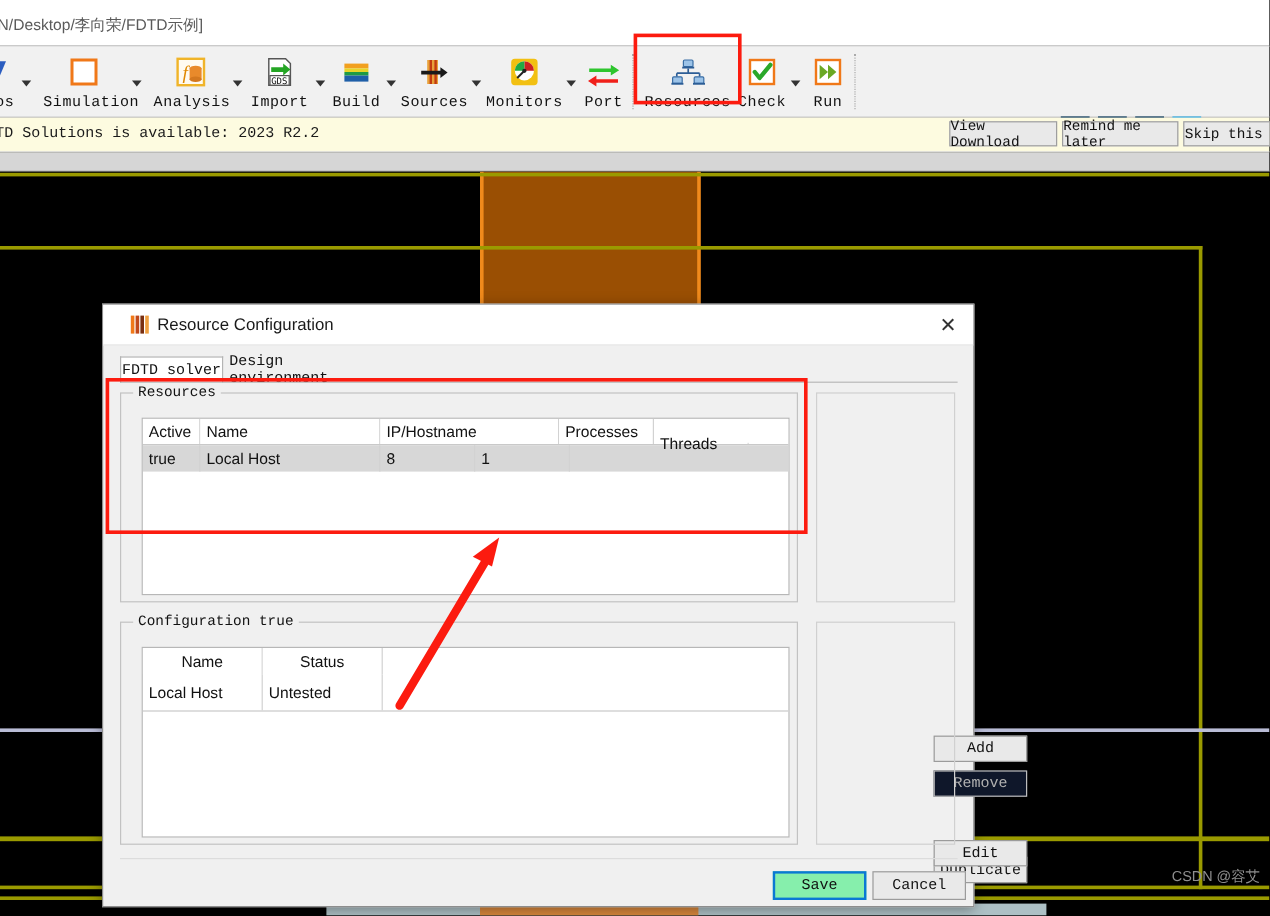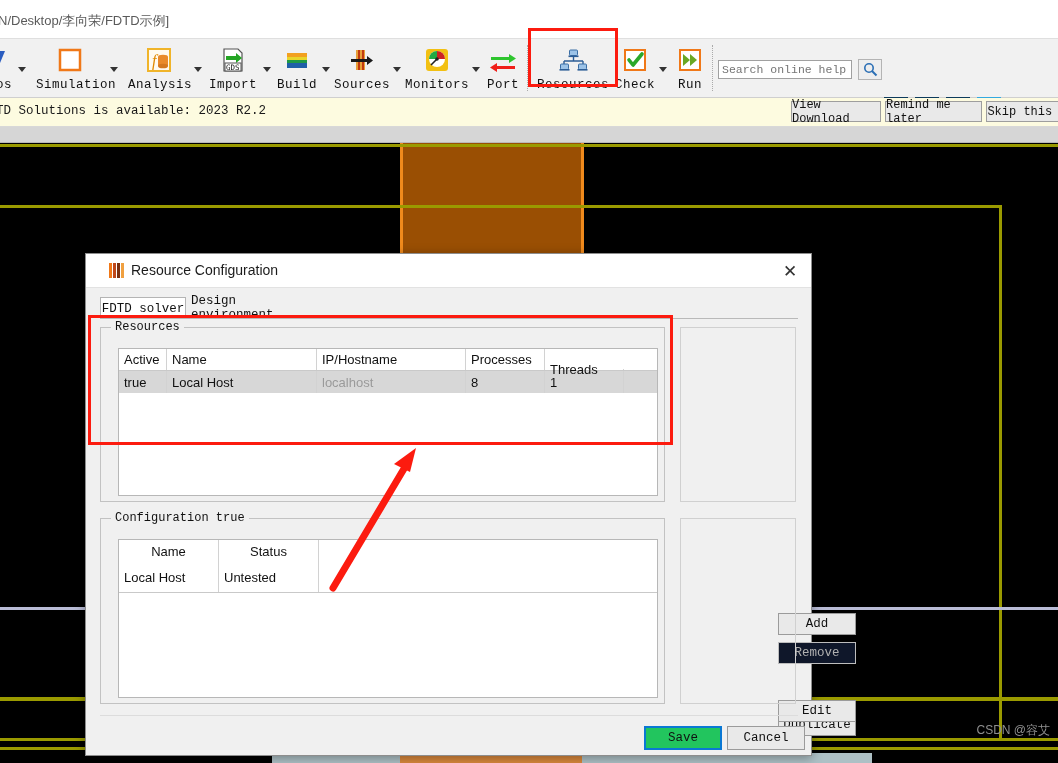--- a/index.html
+++ b/index.html
@@ -135,21 +135,21 @@
   .tbl .row.sel{background:#d7d7d7;}
   .tbl .row .c.muted{color:#9a9a9a;}
 
   .btn{
     position:absolute;height:22px;box-sizing:border-box;
     font-family:"Liberation Mono", monospace;font-size:12.5px;
     display:flex;align-items:center;justify-content:center;
     background:#e9e9e9;border:1px solid #9b9b9b;color:#111;
   }
   .btn.disabled{color:#b0b0b0;border-color:#bdbdbd;background:#0f172a;}
-  .btn.focus{border:2px solid #0a78d4;background:#22c55e;}
+  .btn.focus{border:2px solid #0a78d4;background:#86efac;}
 
   
   .tbl.center .hdr .c{justify-content:center;padding-left:0;}
 
   
   .annot{position:absolute;border:3px solid #fc1b0f;box-sizing:border-box;pointer-events:none;}
   .arrow{position:absolute;pointer-events:none;}
 </style>
 </head>
 <body>
@@ -294,29 +294,20 @@
           <rect x="3" y="3" width="20" height="20" fill="#fff" stroke="#f07818" stroke-width="2"></rect>
           <polygon points="6,7 13,13 6,19" fill="#6aa824"></polygon>
           <polygon points="13,7 20,13 13,19" fill="#6aa824"></polygon>
         </svg>
       </div>
       <div class="tb-lbl">Run</div>
     </div>
 
     <div class="tb-sep" style="left:712px;"></div>
 
-    <div style="position:absolute;left:718px;top:20px;">
-      <input class="searchbox" value="" placeholder="Search online help" style="">
-      <span class="searchbtn">
-        <svg width="15" height="15" viewBox="0 0 15 15">
-          <circle cx="6" cy="6" r="4.2" fill="none" stroke="#2b6fb5" stroke-width="1.6"></circle>
-          <line x1="9" y1="9" x2="13.5" y2="13.5" stroke="#2b6fb5" stroke-width="2"></line>
-        </svg>
-      </span>
-    </div>
 
     <div class="kbadge" style="position:absolute;left:884px;top:58px;background:#0d3b5c;">KB</div>
     <div class="kbadge" style="position:absolute;left:915px;top:58px;background:#0d3b5c;">KX</div>
     <div class="kbadge" style="position:absolute;left:946px;top:58px;background:#0d3b5c;font-style:italic;font-size:12px;">edu</div>
     <div class="kbadge" style="position:absolute;left:977px;top:58px;background:#33a9e0;">
       <svg width="16" height="16" viewBox="0 0 16 16" style="margin-top:4px;">
         <path d="M8,1.5 C5.5,1.5 3.6,3.4 3.6,5.8 C3.6,9 8,14.5 8,14.5 C8,14.5 12.4,9 12.4,5.8 C12.4,3.4 10.5,1.5 8,1.5 Z" fill="#ffffff"></path>
         <circle cx="8" cy="5.9" r="2.6" fill="#f5a623"></circle>
       </svg>
     </div>
@@ -392,21 +383,20 @@
         <div class="c" style="width:48px;">Active</div>
         <div class="c" style="width:150px;">Name</div>
         <div class="c" style="width:149px;">IP/Hostname</div>
         <div class="c" style="width:79px;">Processes</div>
         <div class="c" style="width:79px;margin-top:20px;">Threads</div>
         <div class="c" style="width:33px;border-right:none;"></div>
       </div>
       <div class="row sel">
         <div class="c" style="width:48px;">true</div>
         <div class="c" style="width:150px;">Local Host</div>
-        <div class="c muted" style="width:149px;">localhost</div>
         <div class="c" style="width:79px;">8</div>
         <div class="c" style="width:79px;">1</div>
         <div class="c" style="width:33px;border-right:none;"></div>
       </div>
     </div>
 
     <div class="group" style="left:594px;top:73px;width:116px;height:175px;border:1px solid #d0d0d0;"></div>
     <div class="btn" style="left:692px;top:359px;width:78px;">Add</div>
     <div class="btn disabled" style="left:692px;top:388px;width:78px;">Remove</div>
     <div class="btn" style="left:692px;top:417px;width:78px;margin-top:43px;">Duplicate</div>

